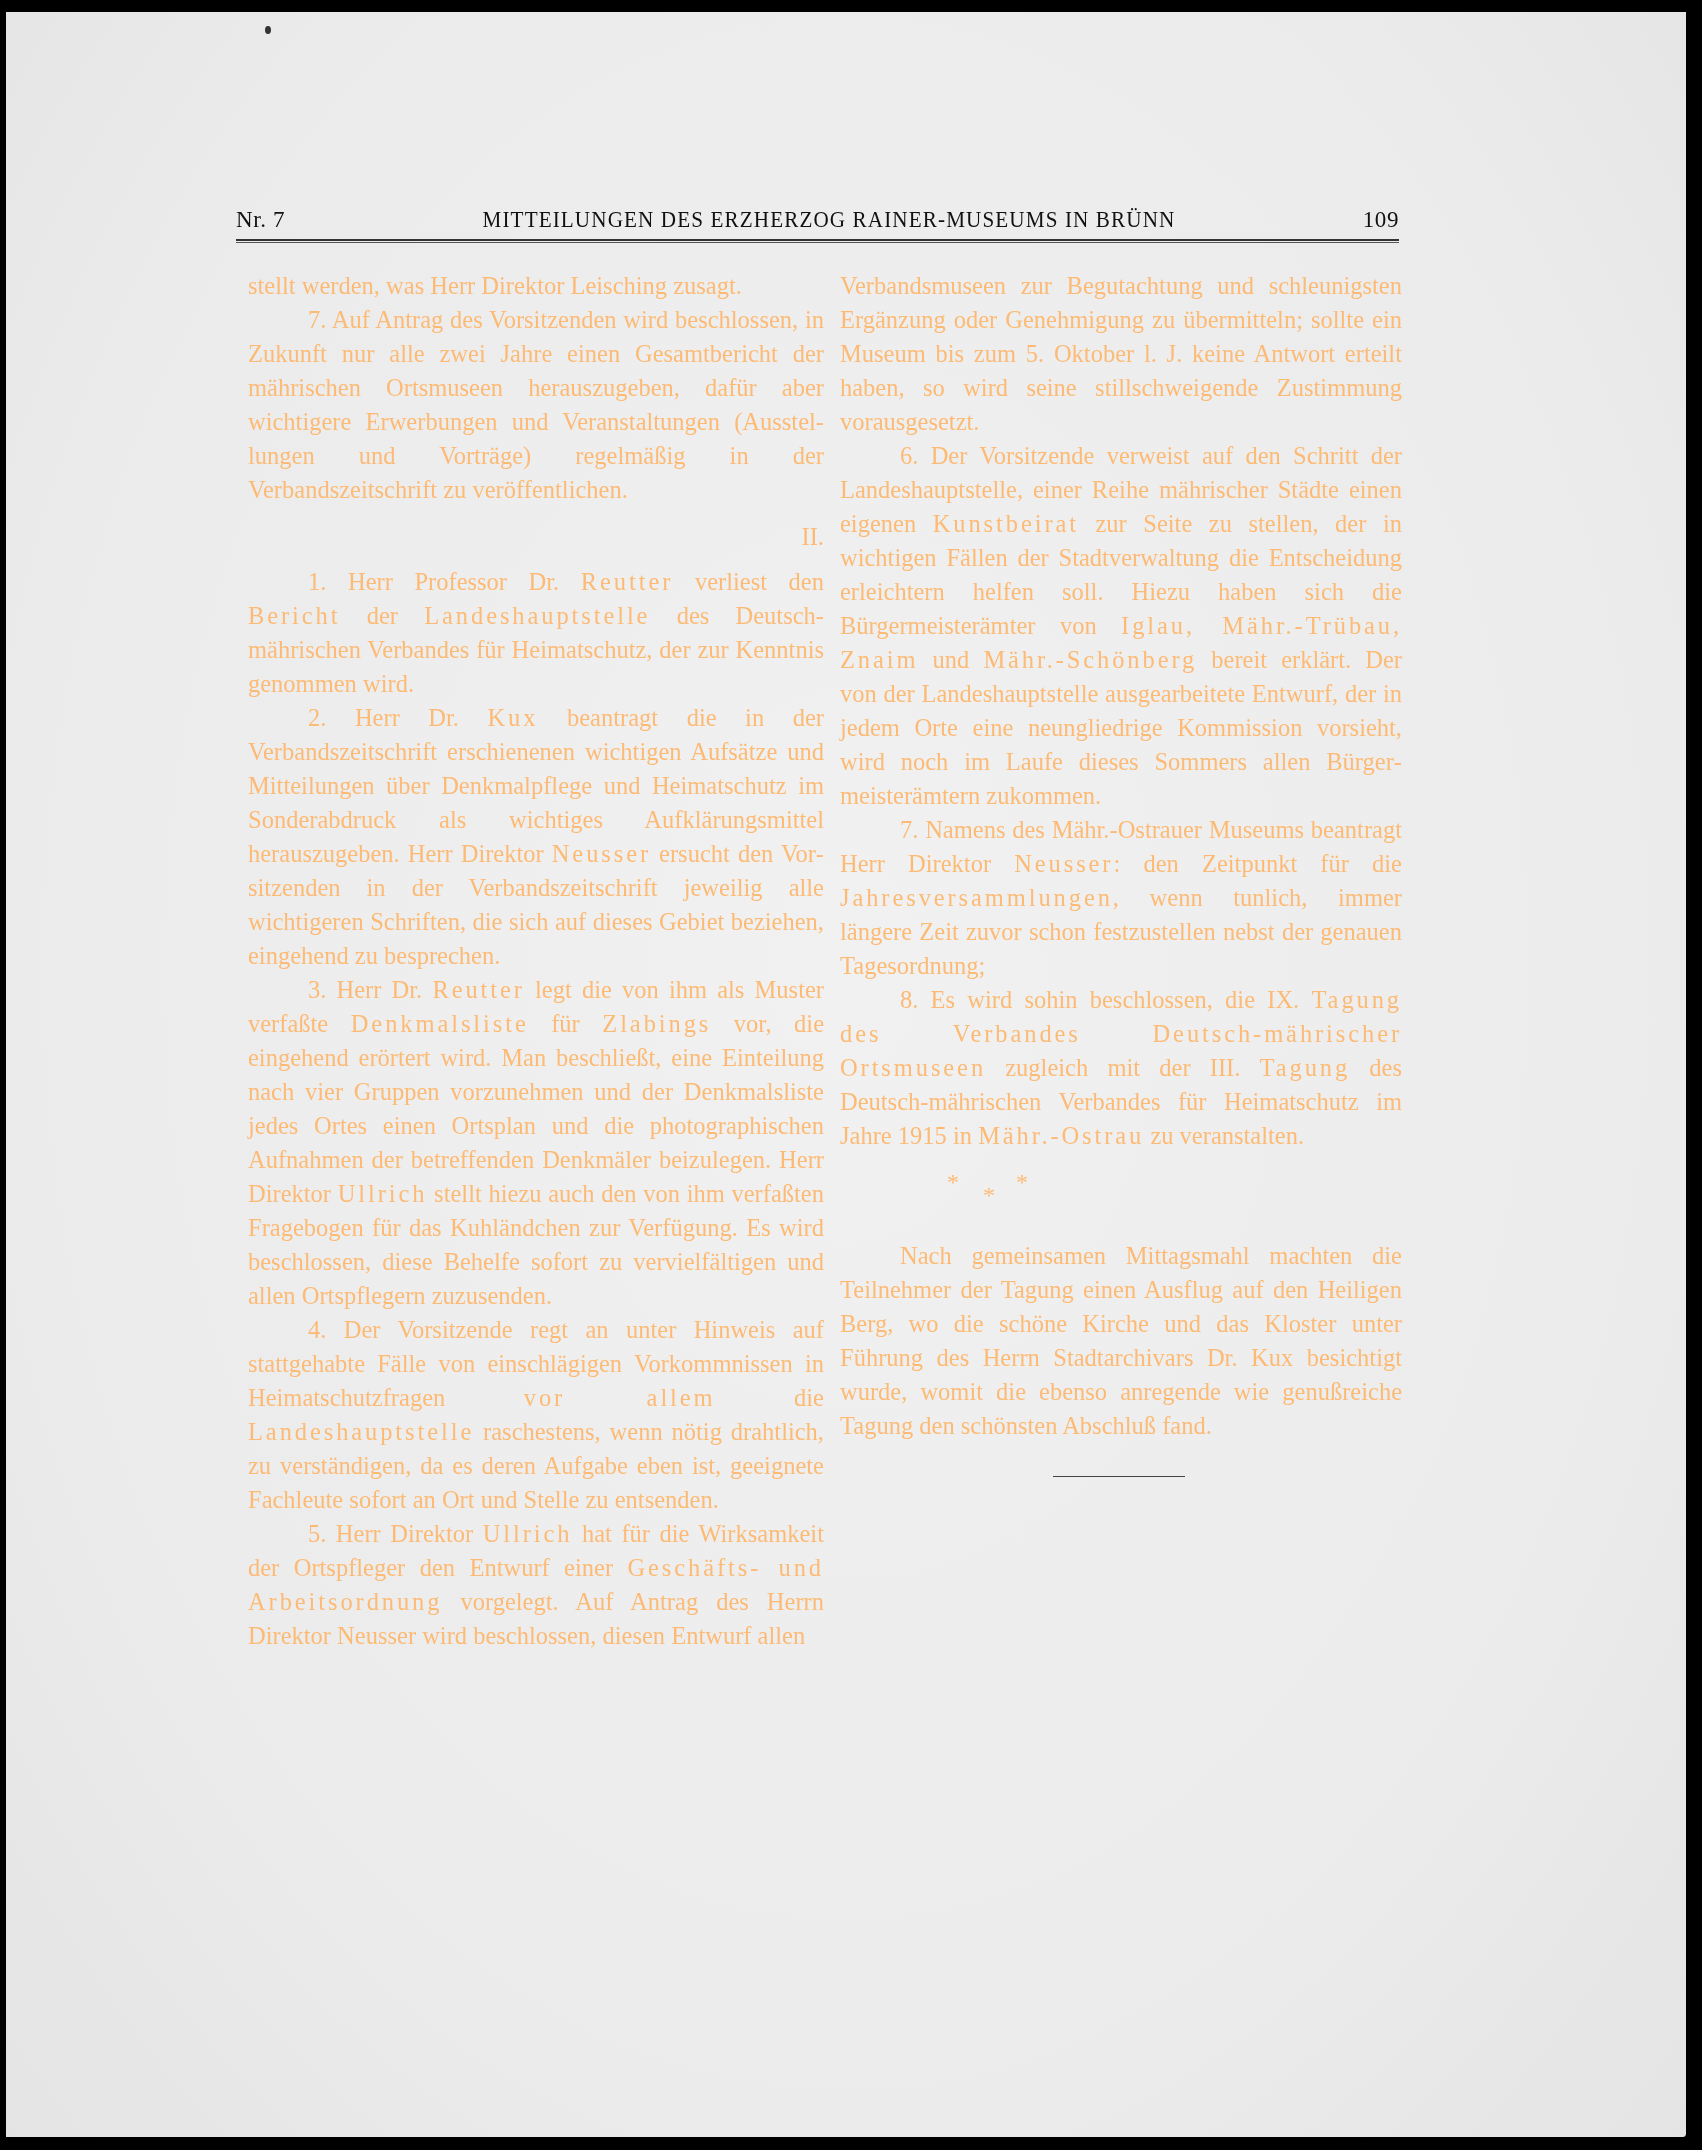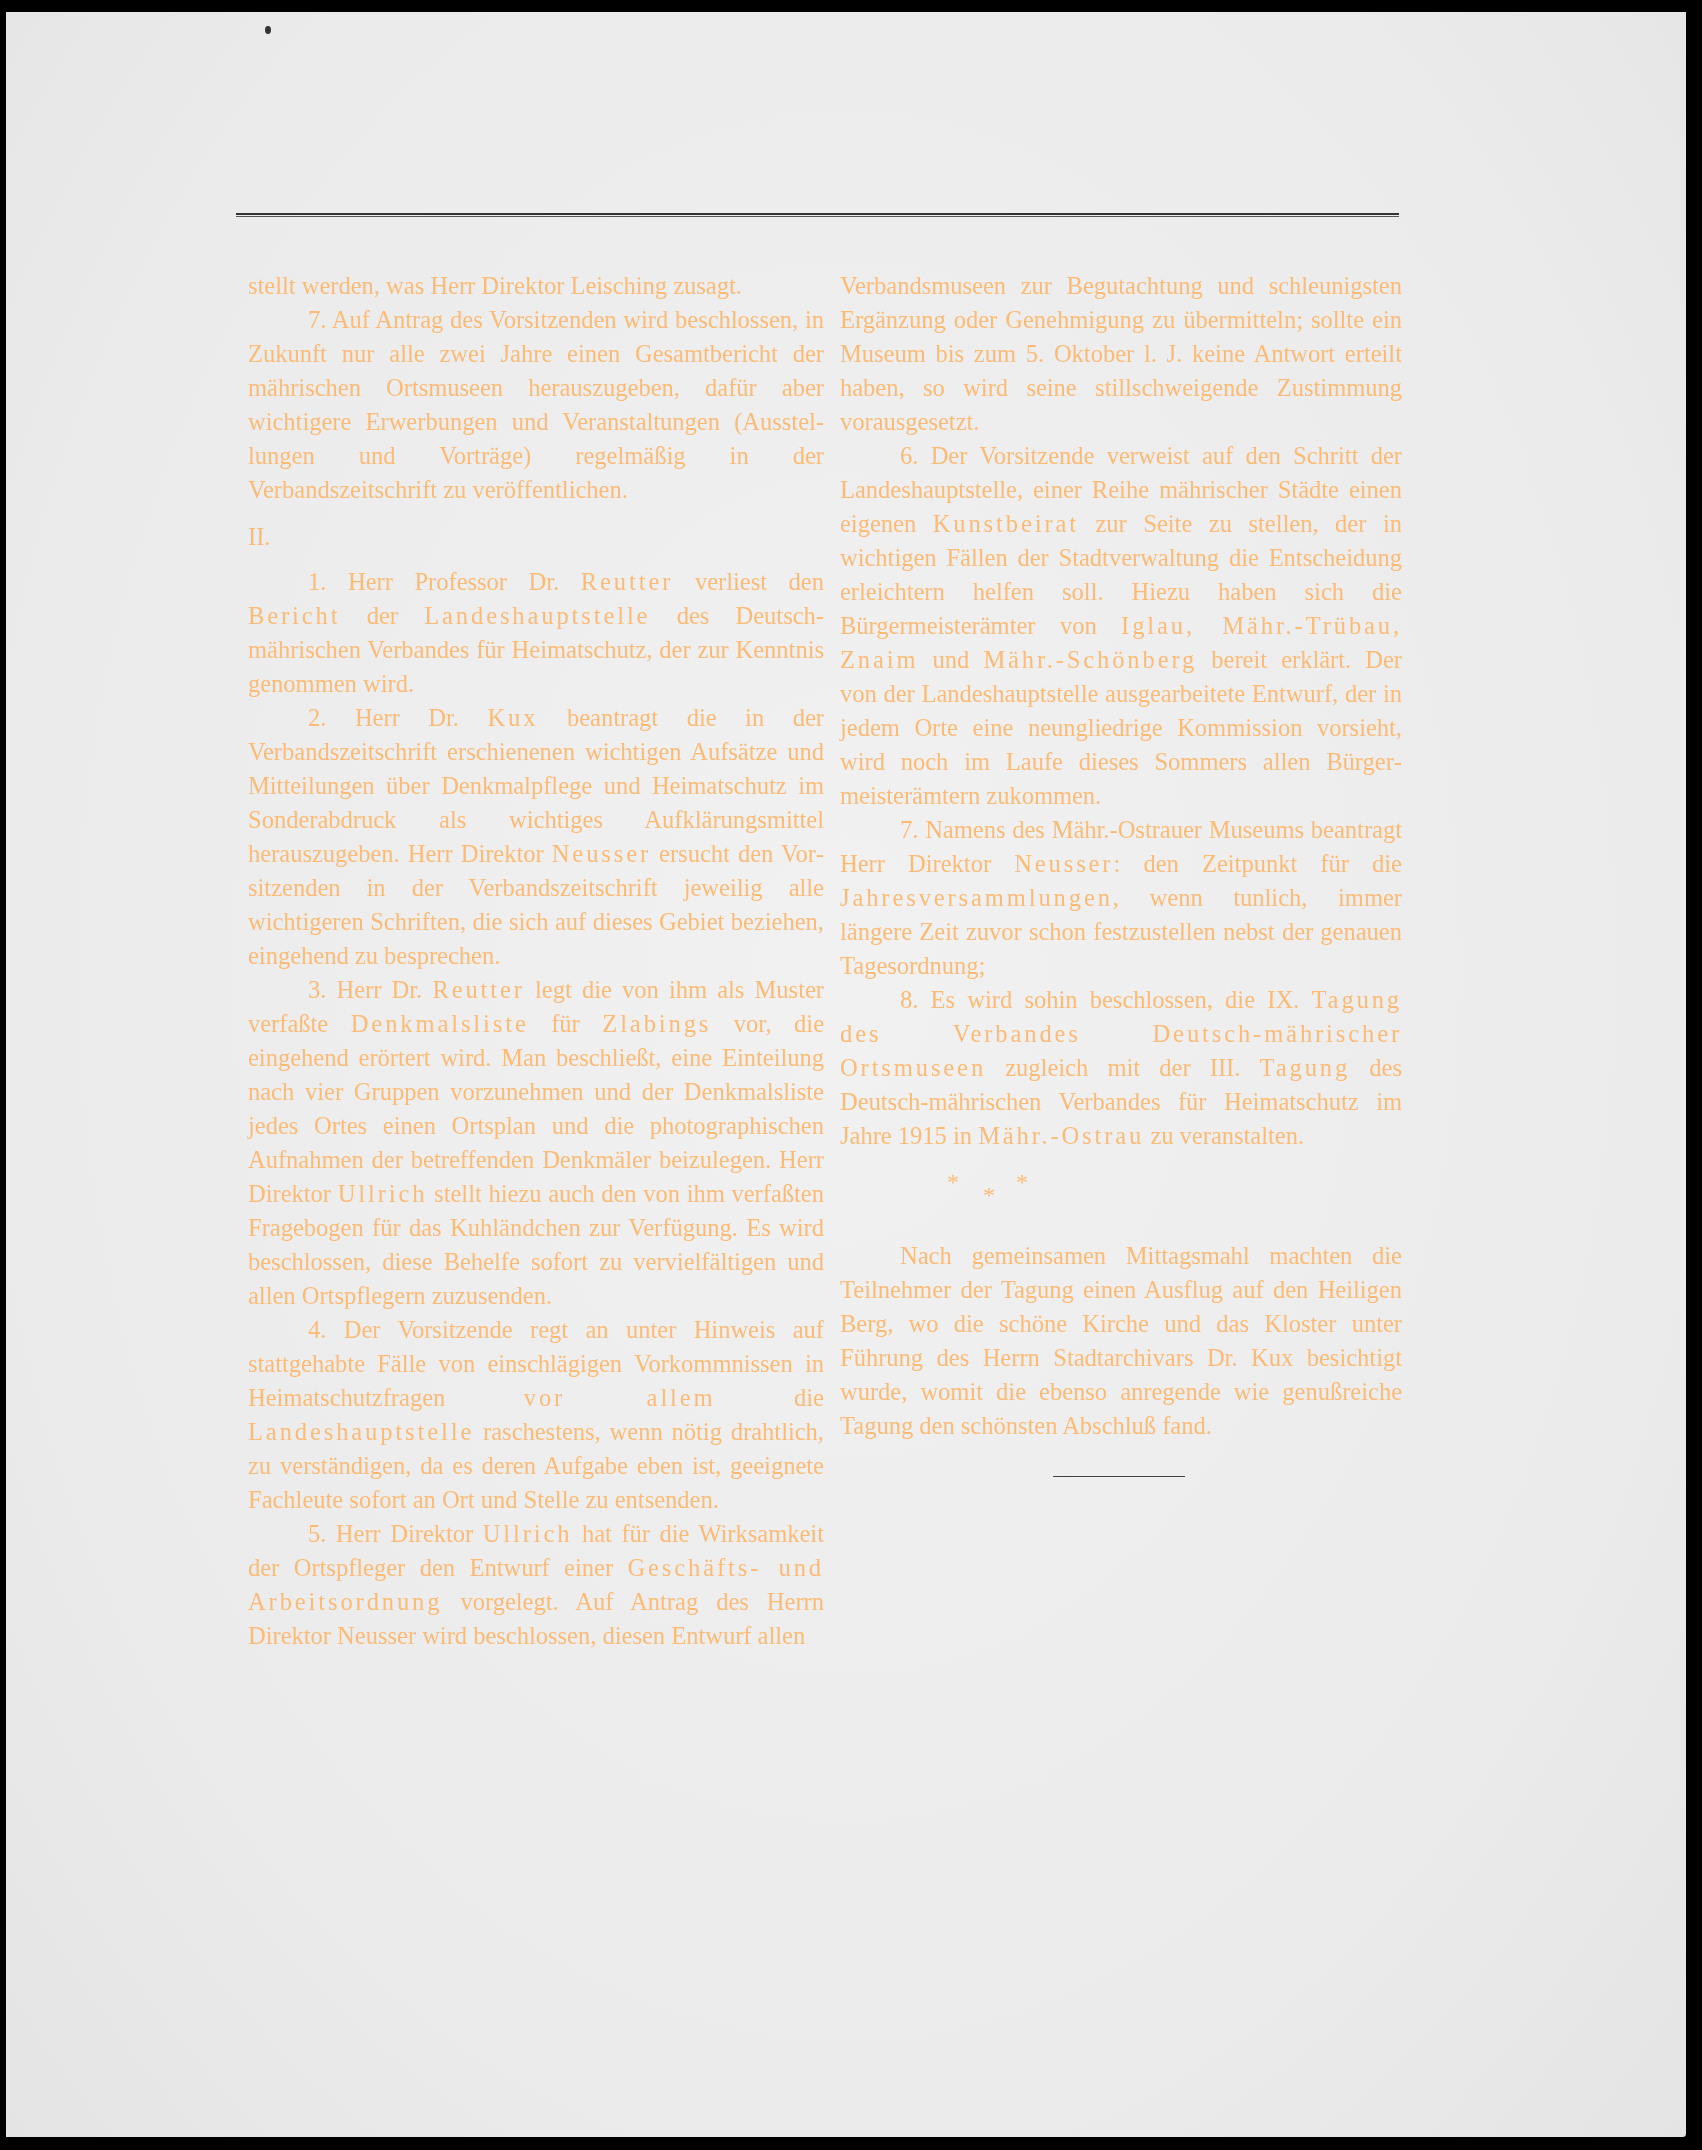--- a/index.html
+++ b/index.html
@@ -37,21 +37,21 @@
     position: absolute; top: 269px; width: 576px;
     font-family: Liberation Serif, serif;
     font-size: 24.5px; line-height: 34px;
     color: #fdba74;
     text-align: justify;
   }
   .col.left { left: 248px; }
   .col.right { left: 840px; width: 562px; }
   .col p { margin: 0; text-indent: 60px; text-align: justify; hyphens: manual; }
   .col p.noindent { text-indent: 0; }
-  .col .section-num { text-align: left; text-indent: 0; margin: 12.7px 0 11.5px; }
+  .col .section-num { text-align: right; text-indent: 0; margin: 12.7px 0 11.5px; }
   .sp { letter-spacing: 2.9px; }
   .stars {
     position: relative; height: 69px; margin: 8px 0 9.2px;
     font-size: 24px; line-height: 1;
   }
   .stars span { position: absolute; }
   .stars .st1 { left: 107px; top: 9.2px; }
   .stars .st2 { left: 143px; top: 22px; }
   .stars .st3 { left: 176px; top: 9.2px; }
   .endrule {
@@ -60,20 +60,25 @@
   }
 </style>
 </head>
 <body>
 
 <div class="sheet">
   <span class="speck s1"></span>
 </div>
 
 <div class="header">
+  <div class="header-line">
+    <span class="nr">Nr. 7</span>
+    <span class="title">MITTEILUNGEN DES ERZHERZOG RAINER-MUSEUMS IN BRÜNN</span>
+    <span class="pgno">109</span>
+  </div>
   <div class="rule"></div>
   <div class="rule2"></div>
 </div>
 
 <div class="col left">
   <p class="noindent">stellt werden, was Herr Direktor Leisching zusagt.</p>
   <p>7. Auf Antrag des Vorsitzenden wird beschlossen, in Zukunft nur alle zwei Jahre einen Gesamtbericht der mährischen Orts­museen herauszugeben, dafür aber wichtigere Erwerbungen und Veranstaltungen (Ausstel­lungen und Vorträge) regelmäßig in der Verbandszeitschrift zu veröffentlichen.</p>
   <p class="section-num">II.</p>
 
   <p><span>1. Herr Professor Dr. </span><span class="sp">Reutter</span><span> verliest den </span><span class="sp">Bericht</span><span> der </span><span class="sp">Landeshauptstelle</span><span> des Deutsch-mährischen Verbandes für Heimat­schutz, der zur Kenntnis genommen wird.</span></p>

